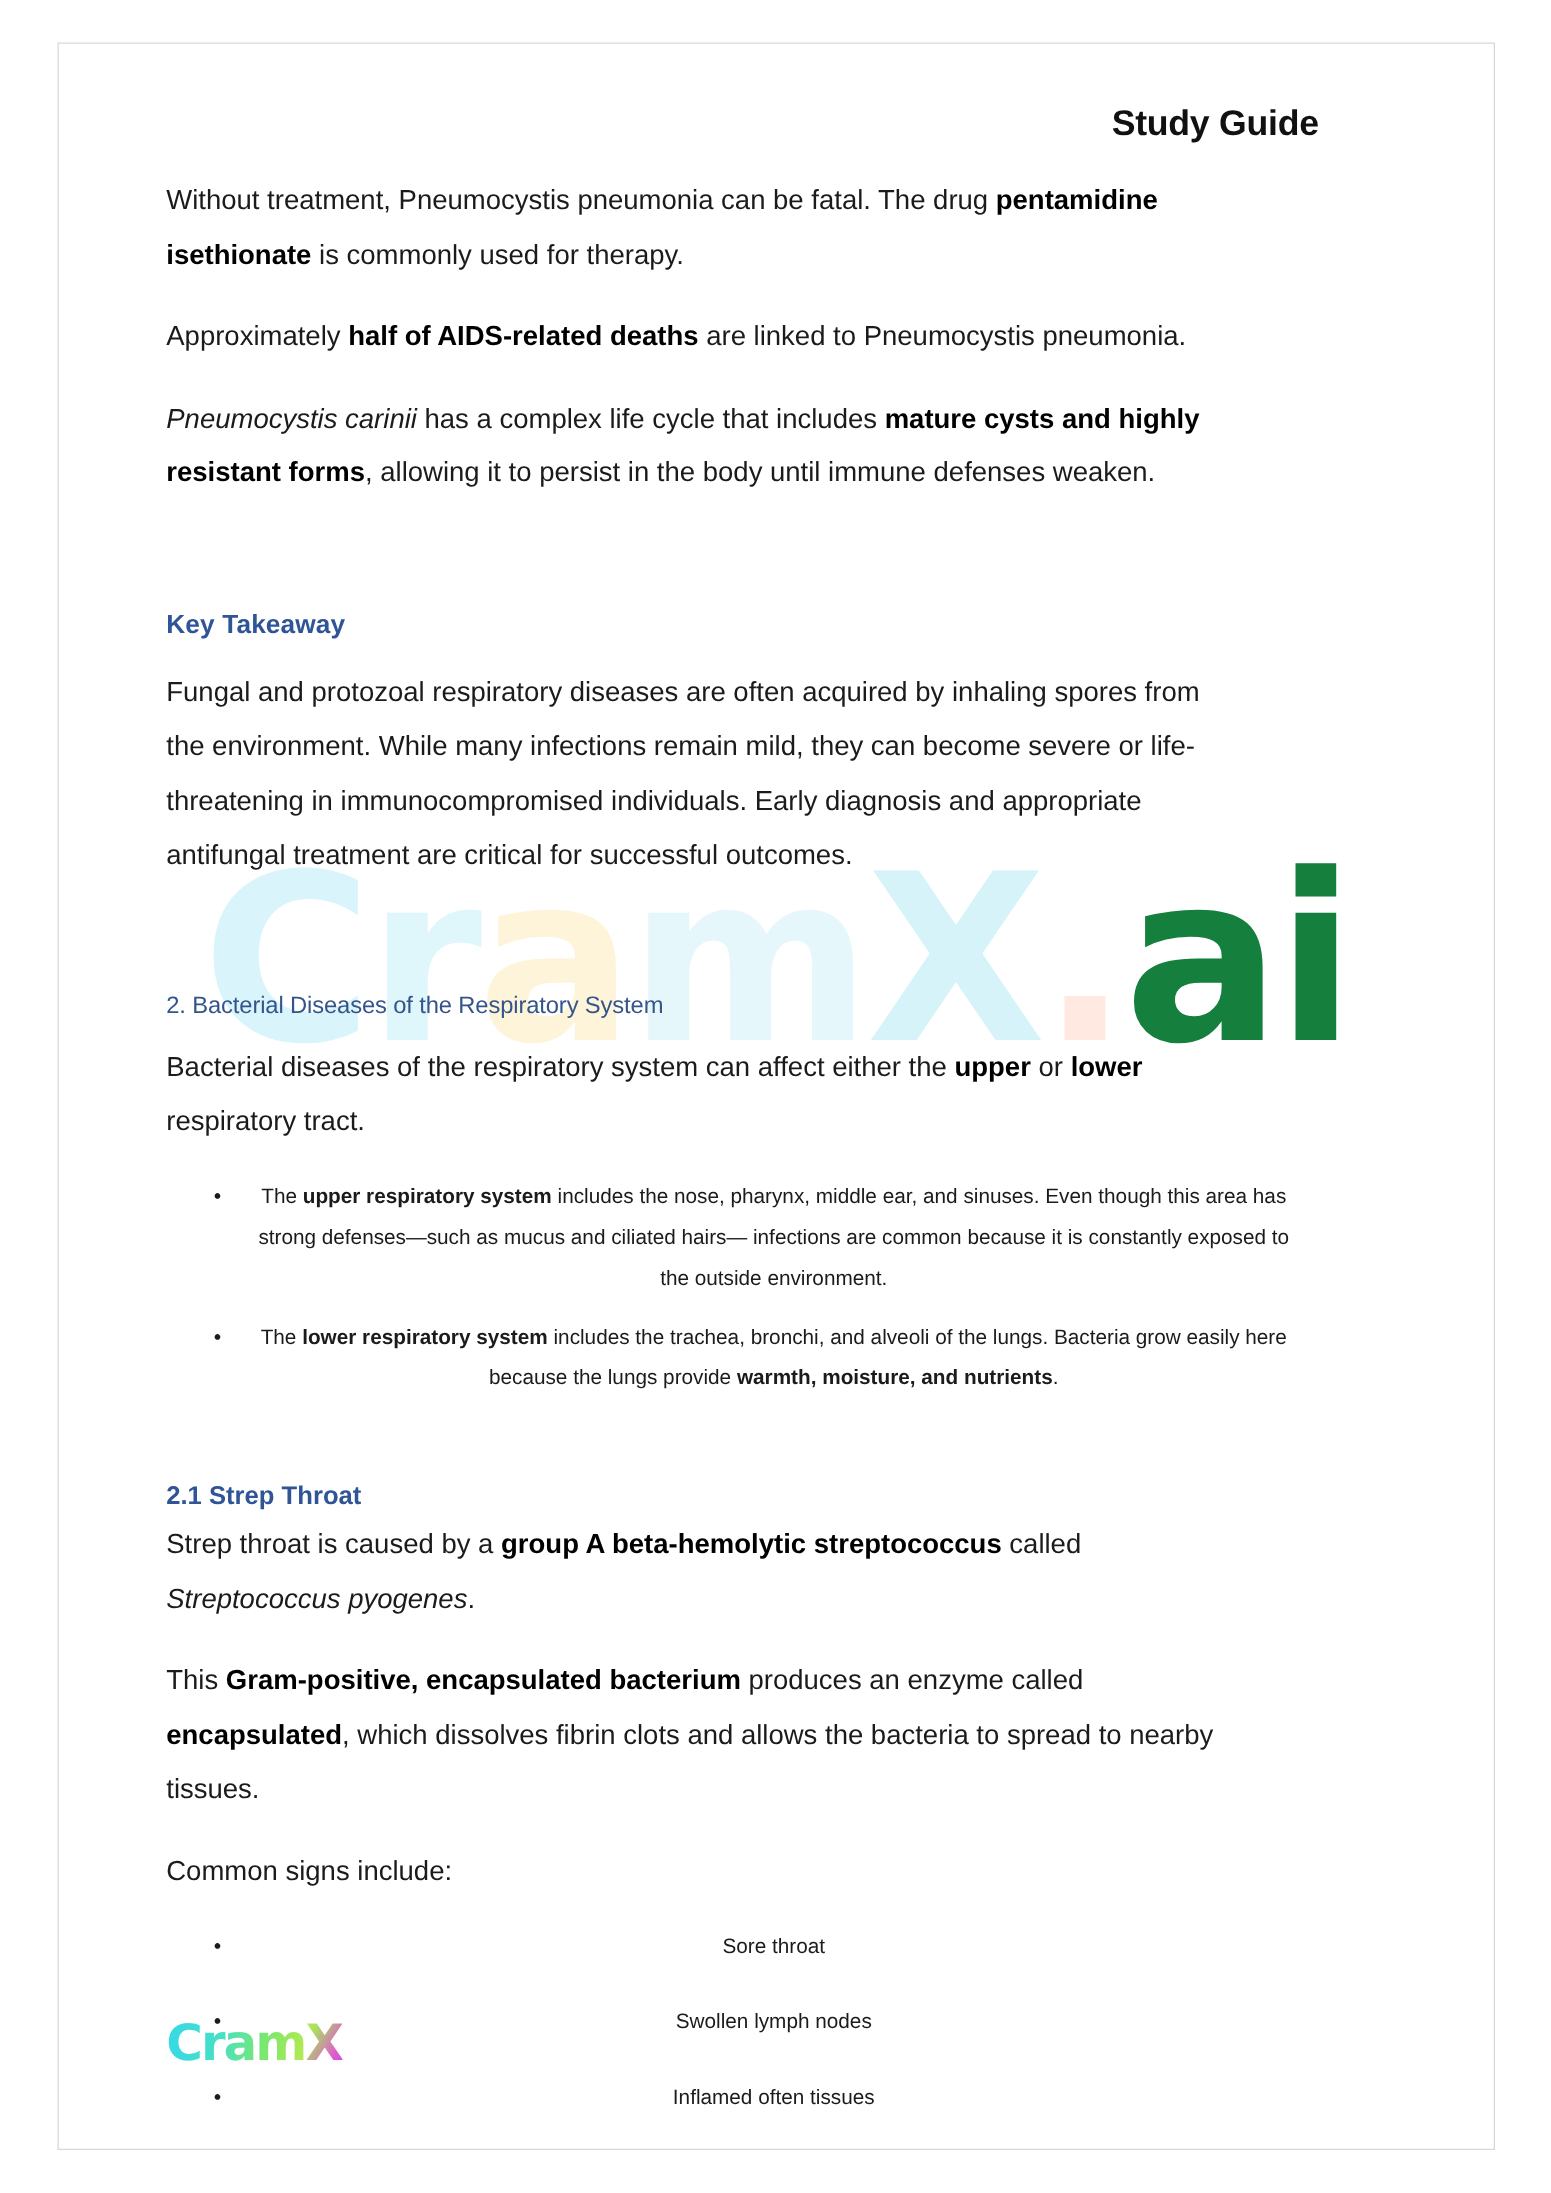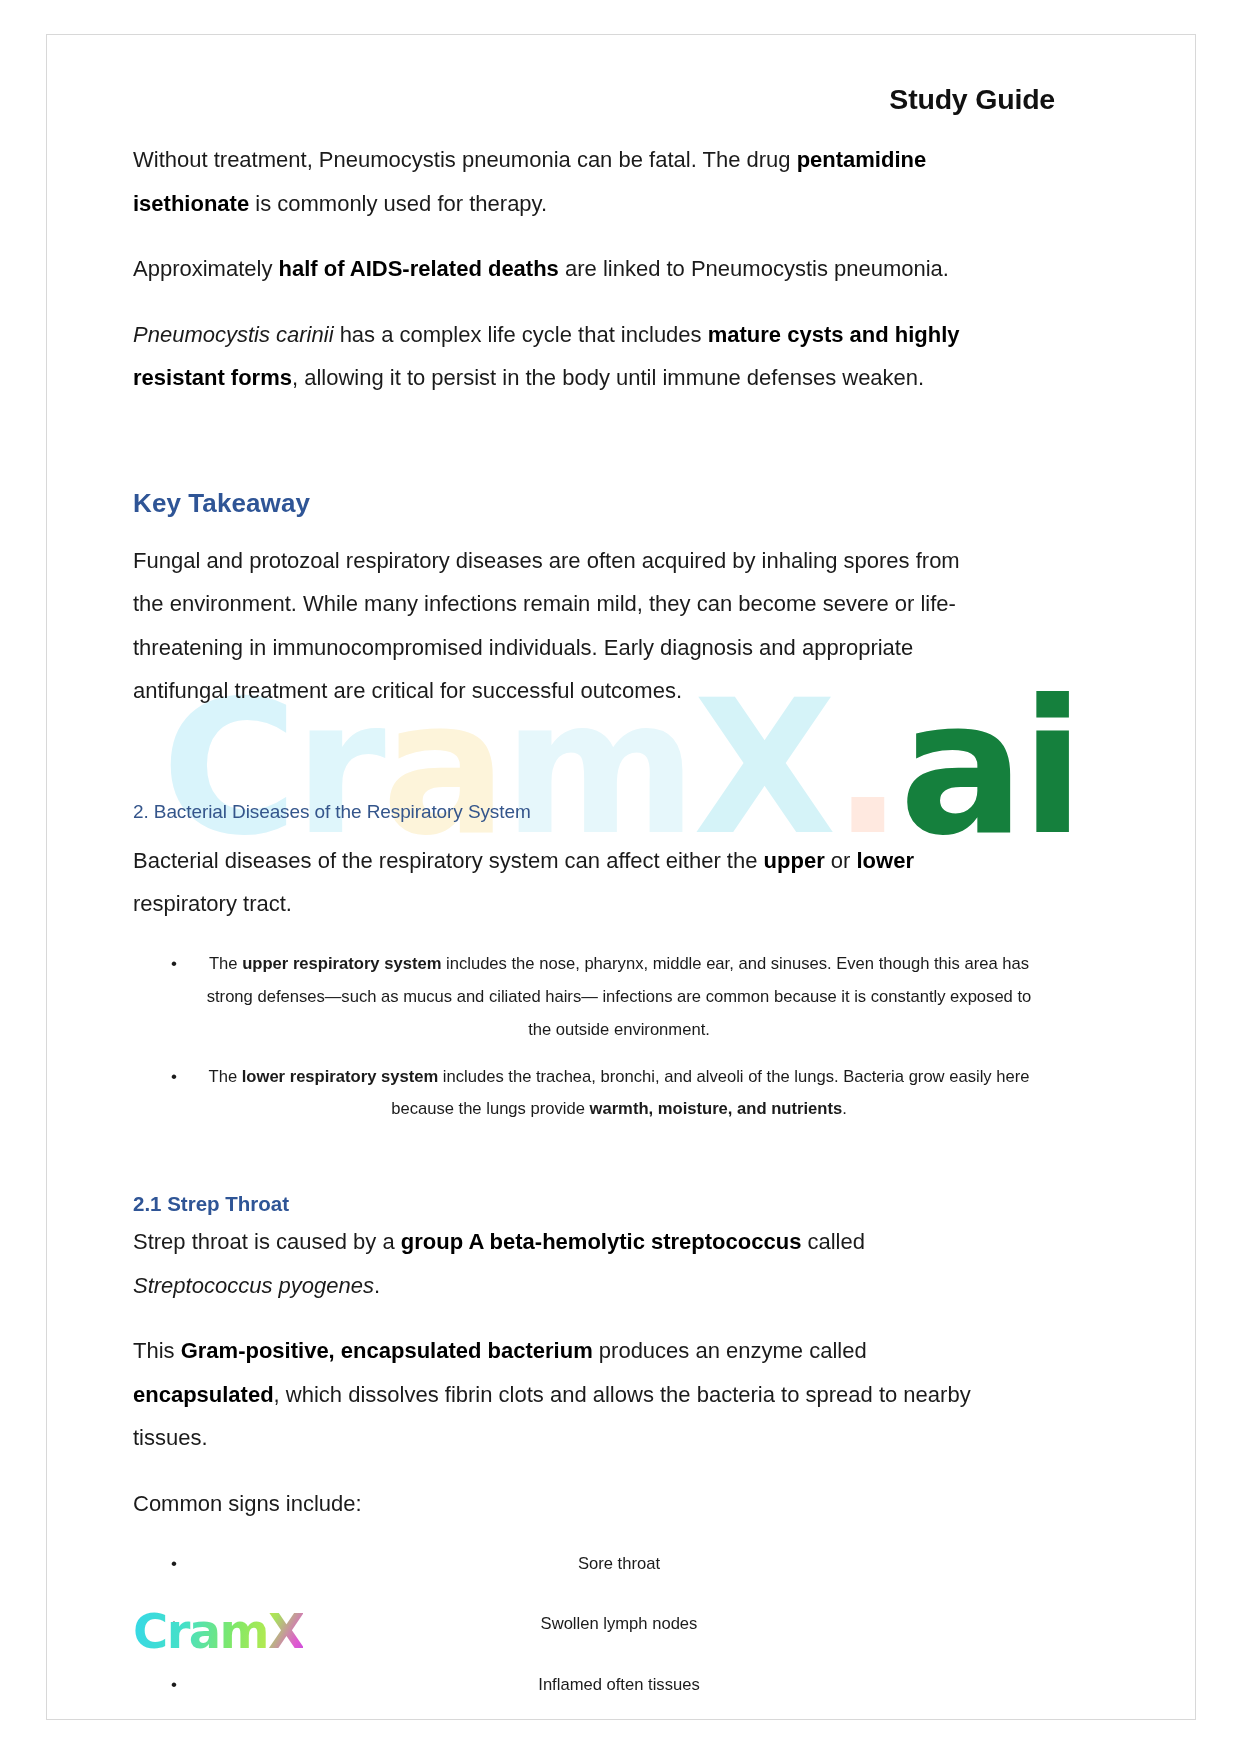--- a/index.html
+++ b/index.html
@@ -49,21 +49,21 @@
     max-width: 855px;
   }
   .para b, .bold { font-weight: bold; color: #000; }
   .para i, .ital { font-style: italic; }
 
   .spacer-lg { height: 66px; }
   .spacer-md { height: 46px; }
 
   
   .h-key {
-    font-size: 26px;
+    font-size: 21px;
     font-weight: bold;
     color: #2f5596;
     margin: 0 0 20px 0;
     letter-spacing: 0.1px;
   }
   .h-section {
     font-size: 19px;
     font-weight: normal;
     color: #34558b;
     margin: 0 0 16px 0;
@@ -128,21 +128,21 @@
   .wm-dot{ color: #ffe9e0; }
   .wm-ai { color: #15803d; }
 
   
   .footer-logo {
     position: absolute;
     left: 86px;
     bottom: 64px;
     z-index: 4;
     font-family: "DejaVu Sans", sans-serif;
-    font-size: 48px;
+    font-size: 40px;
     font-weight: bold;
     letter-spacing: -1.6px;
     line-height: 1;
   }
   .logo-cram {
     background: linear-gradient(100deg,#35d8e8 0%,#45e0c8 38%,#7ee86a 72%,#b9ea4e 100%);
     -webkit-background-clip: text;
     background-clip: text;
     color: transparent;
   }

